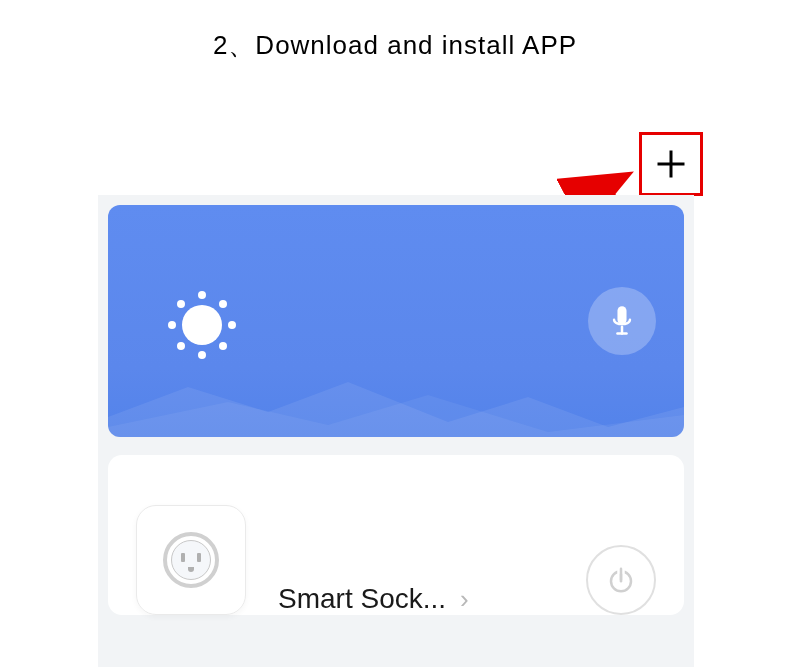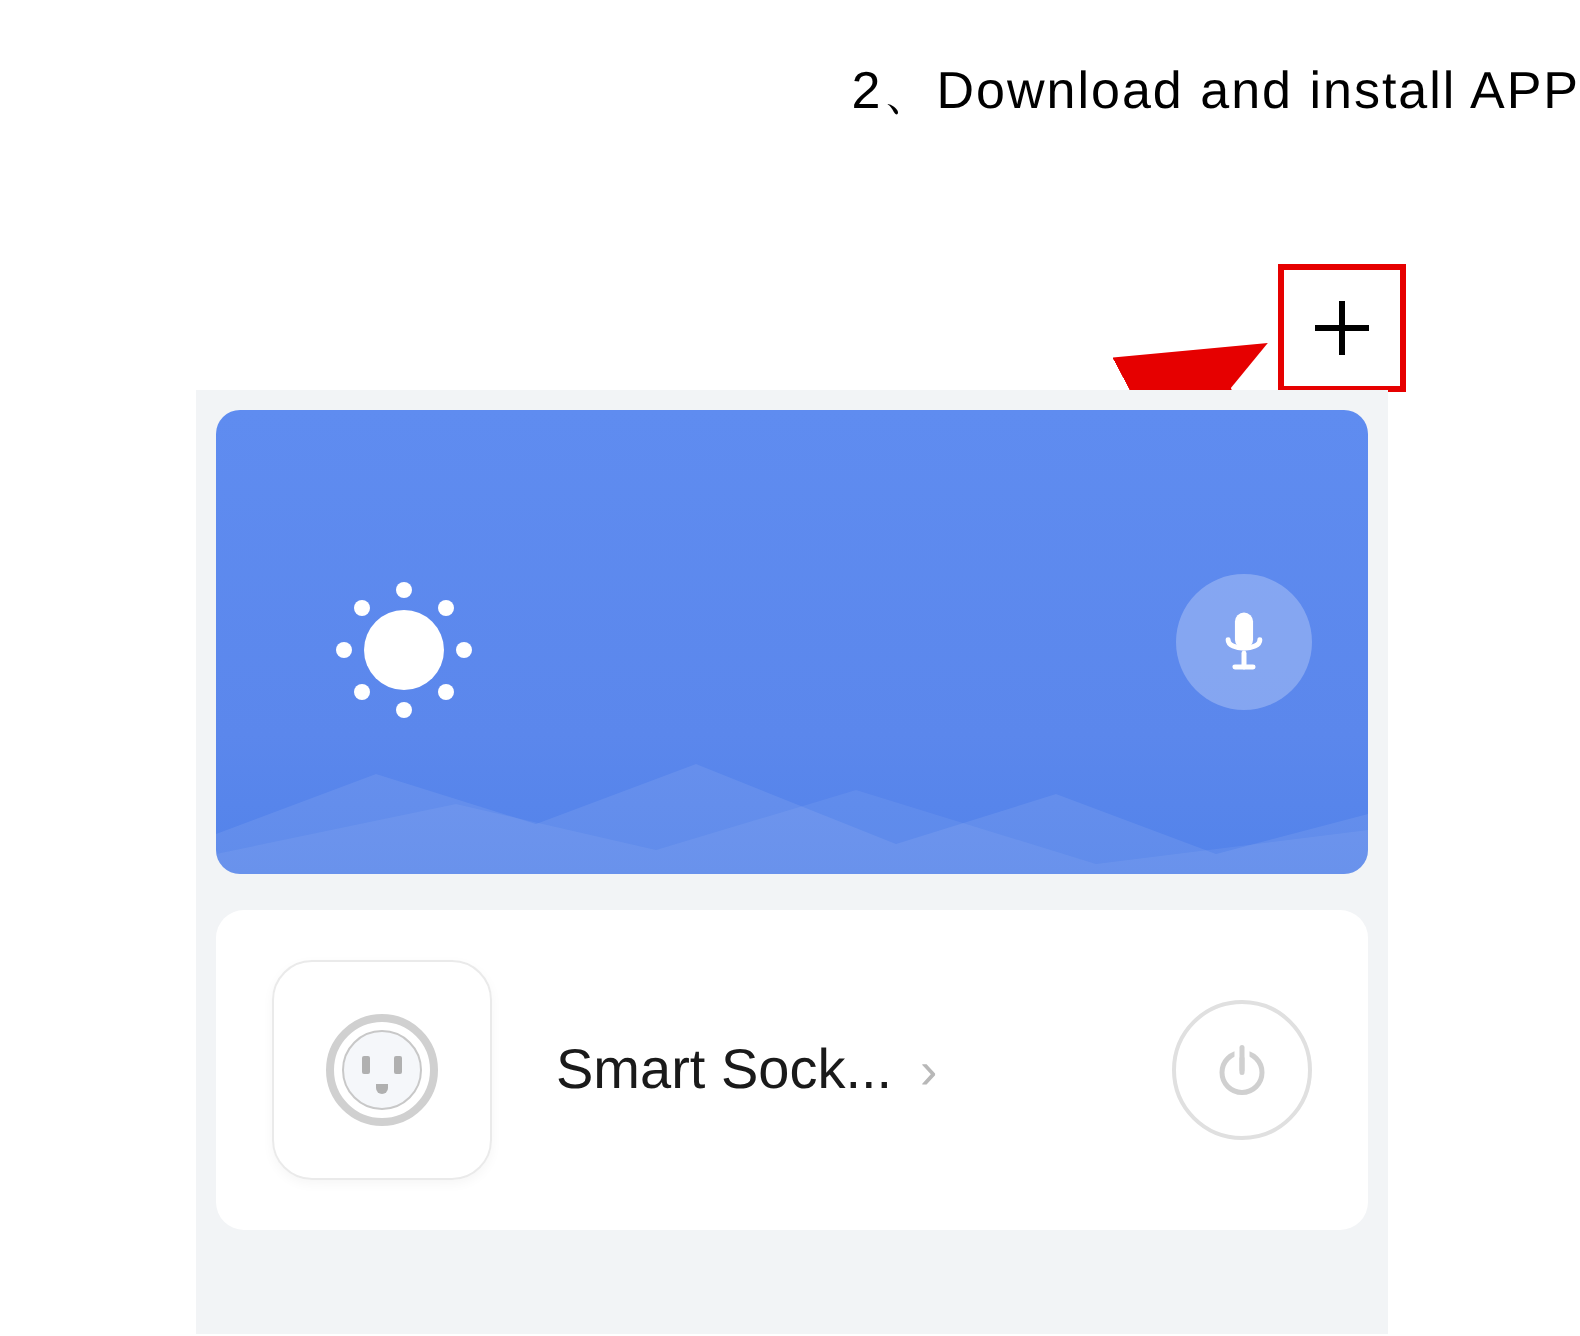--- a/index.html
+++ b/index.html
@@ -8,21 +8,21 @@
       box-sizing: border-box;
     }
     body {
       font-family: -apple-system, BlinkMacSystemFont, 'Segoe UI', Arial, sans-serif;
       background: #ffffff;
       width: 790px;
       height: 668px;
       position: relative;
     }
     .page-title {
-      text-align: right;
+      text-align: center;
       font-size: 26px;
       font-weight: 500;
       color: #000;
       padding-top: 28px;
       letter-spacing: 1px;
     }
     .plus-callout {
       position: absolute;
       top: 132px;
       right: 87px;
@@ -92,21 +92,21 @@
       width: 28px;
       height: 34px;
     }
     .device-card {
       margin: 10px;
       margin-top: 18px;
       background: #ffffff;
       border-radius: 14px;
       height: 160px;
       display: flex;
-      align-items: center;
+      align-items: flex-end;
       padding: 0 28px;
     }
     .device-icon-box {
       width: 110px;
       height: 110px;
       border: 1px solid #eaeaea;
       border-radius: 20px;
       display: flex;
       align-items: center;
       justify-content: center;

